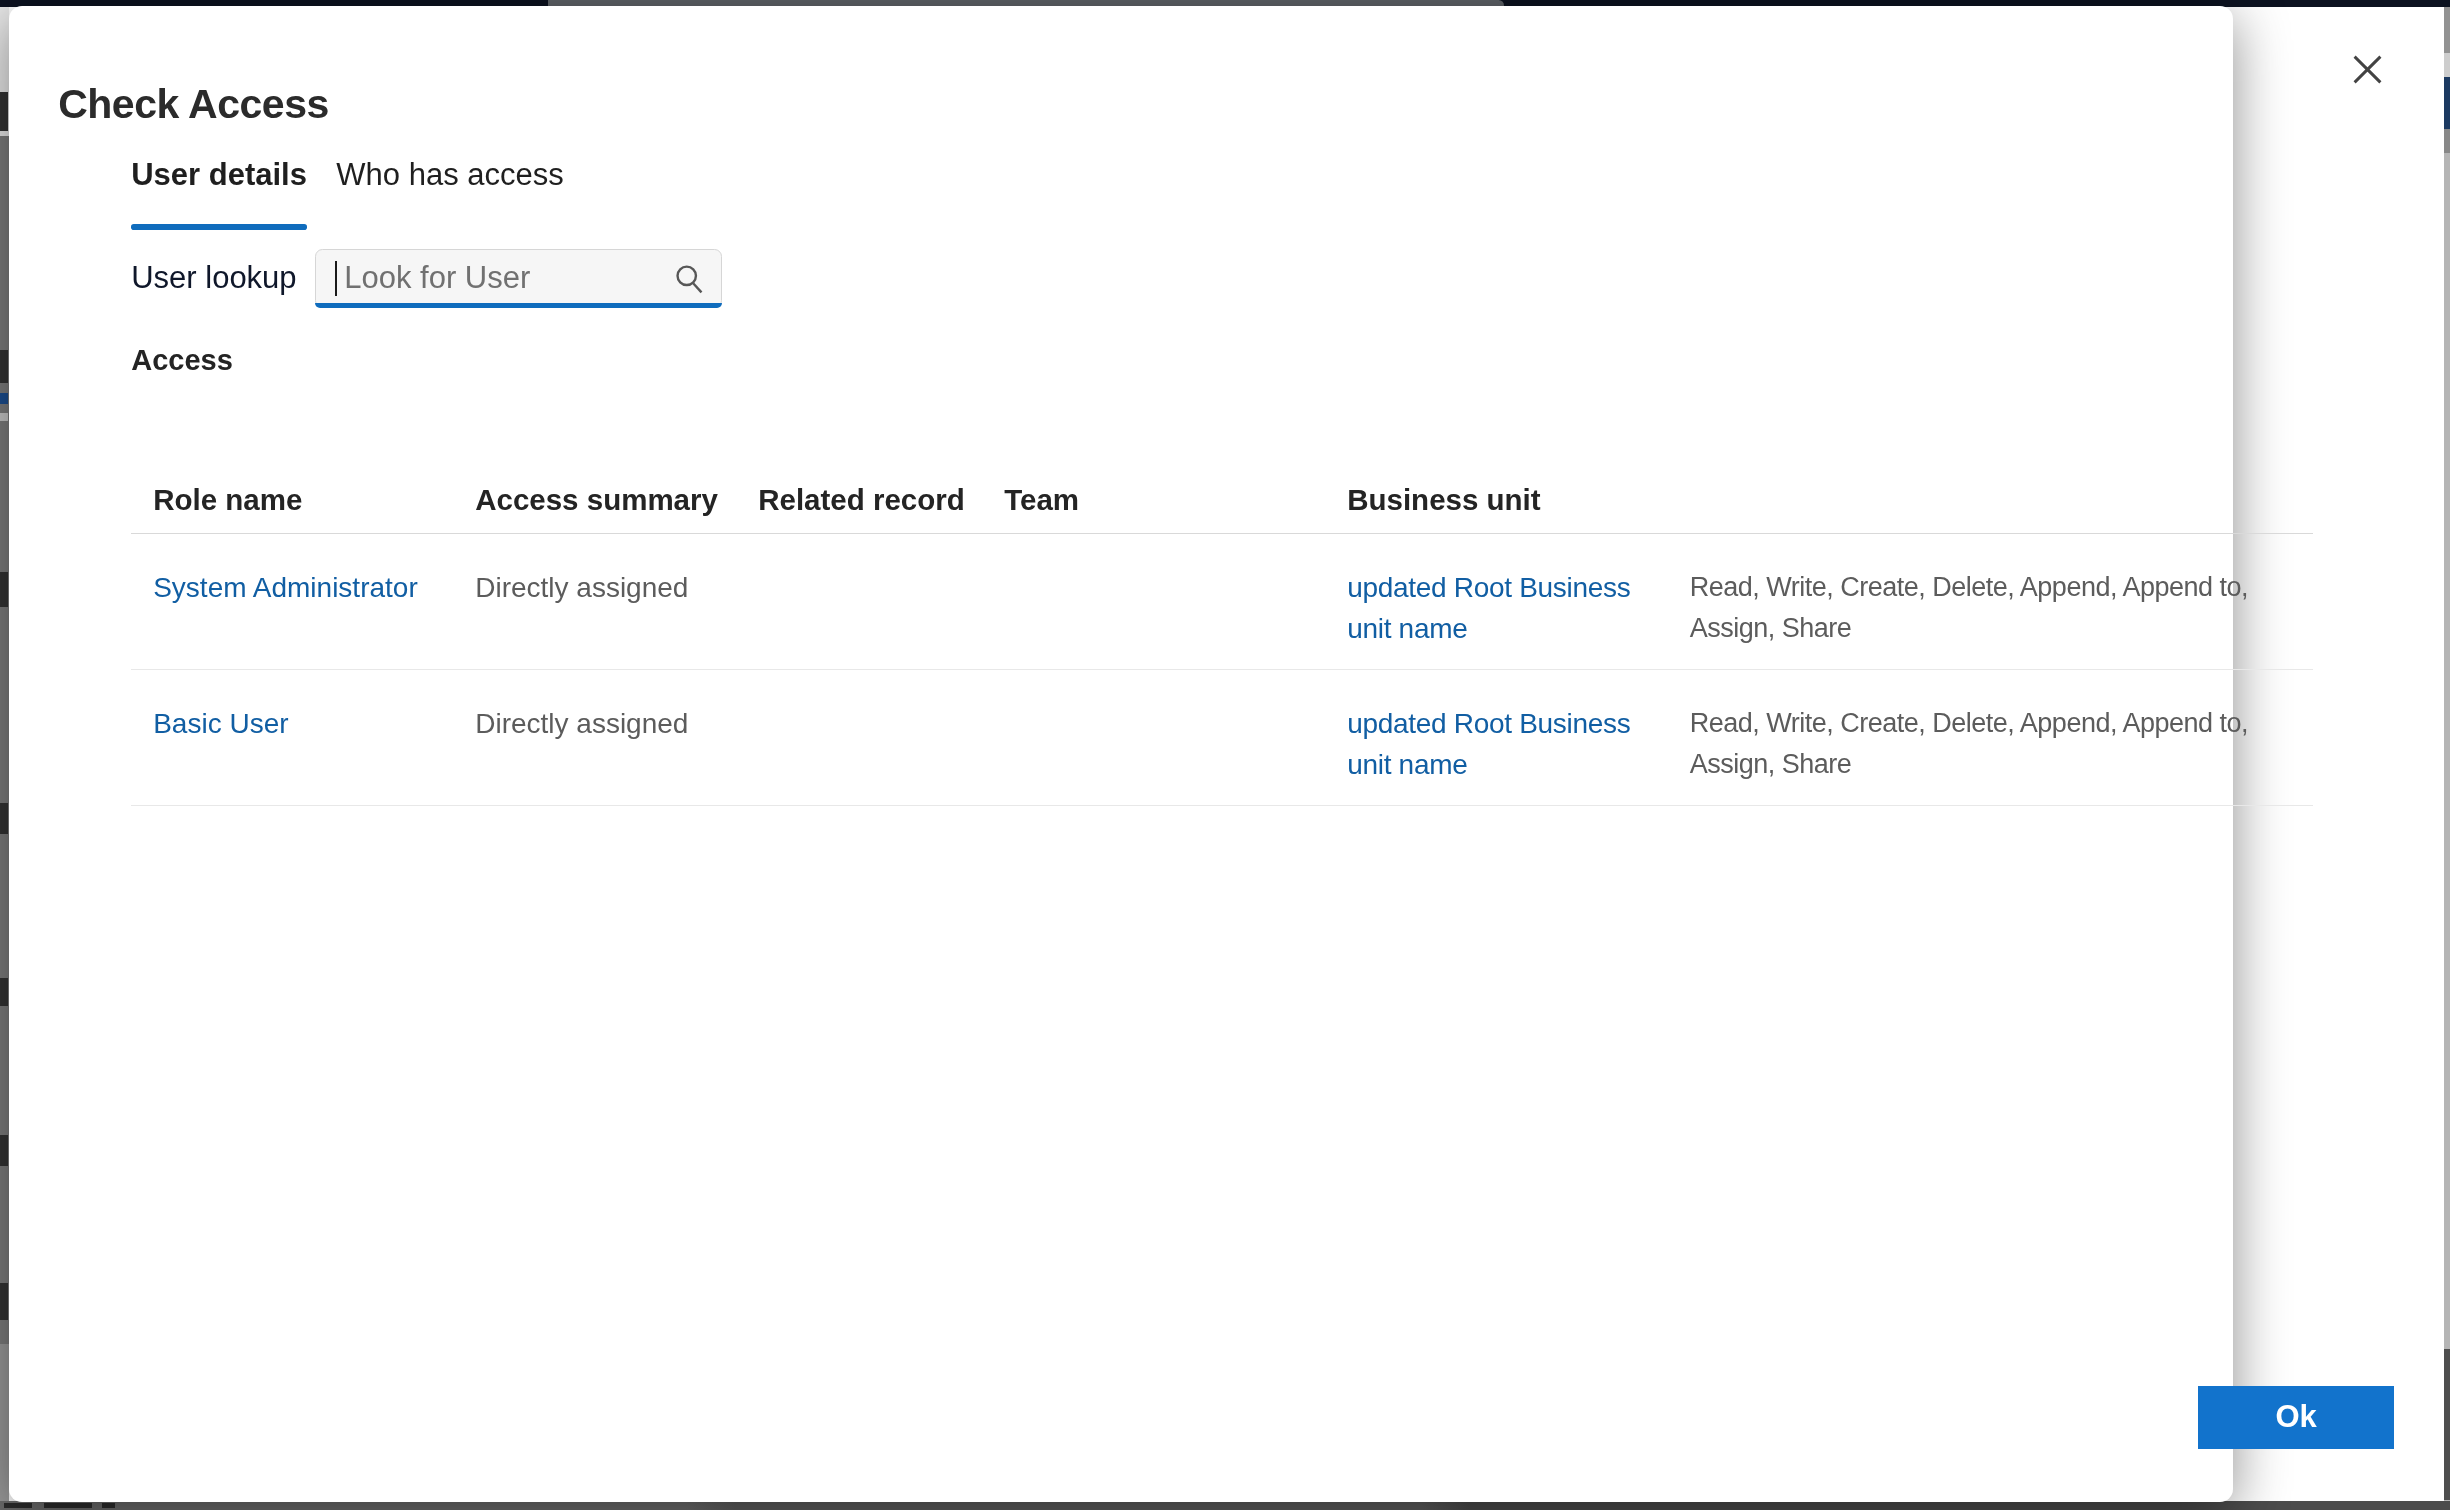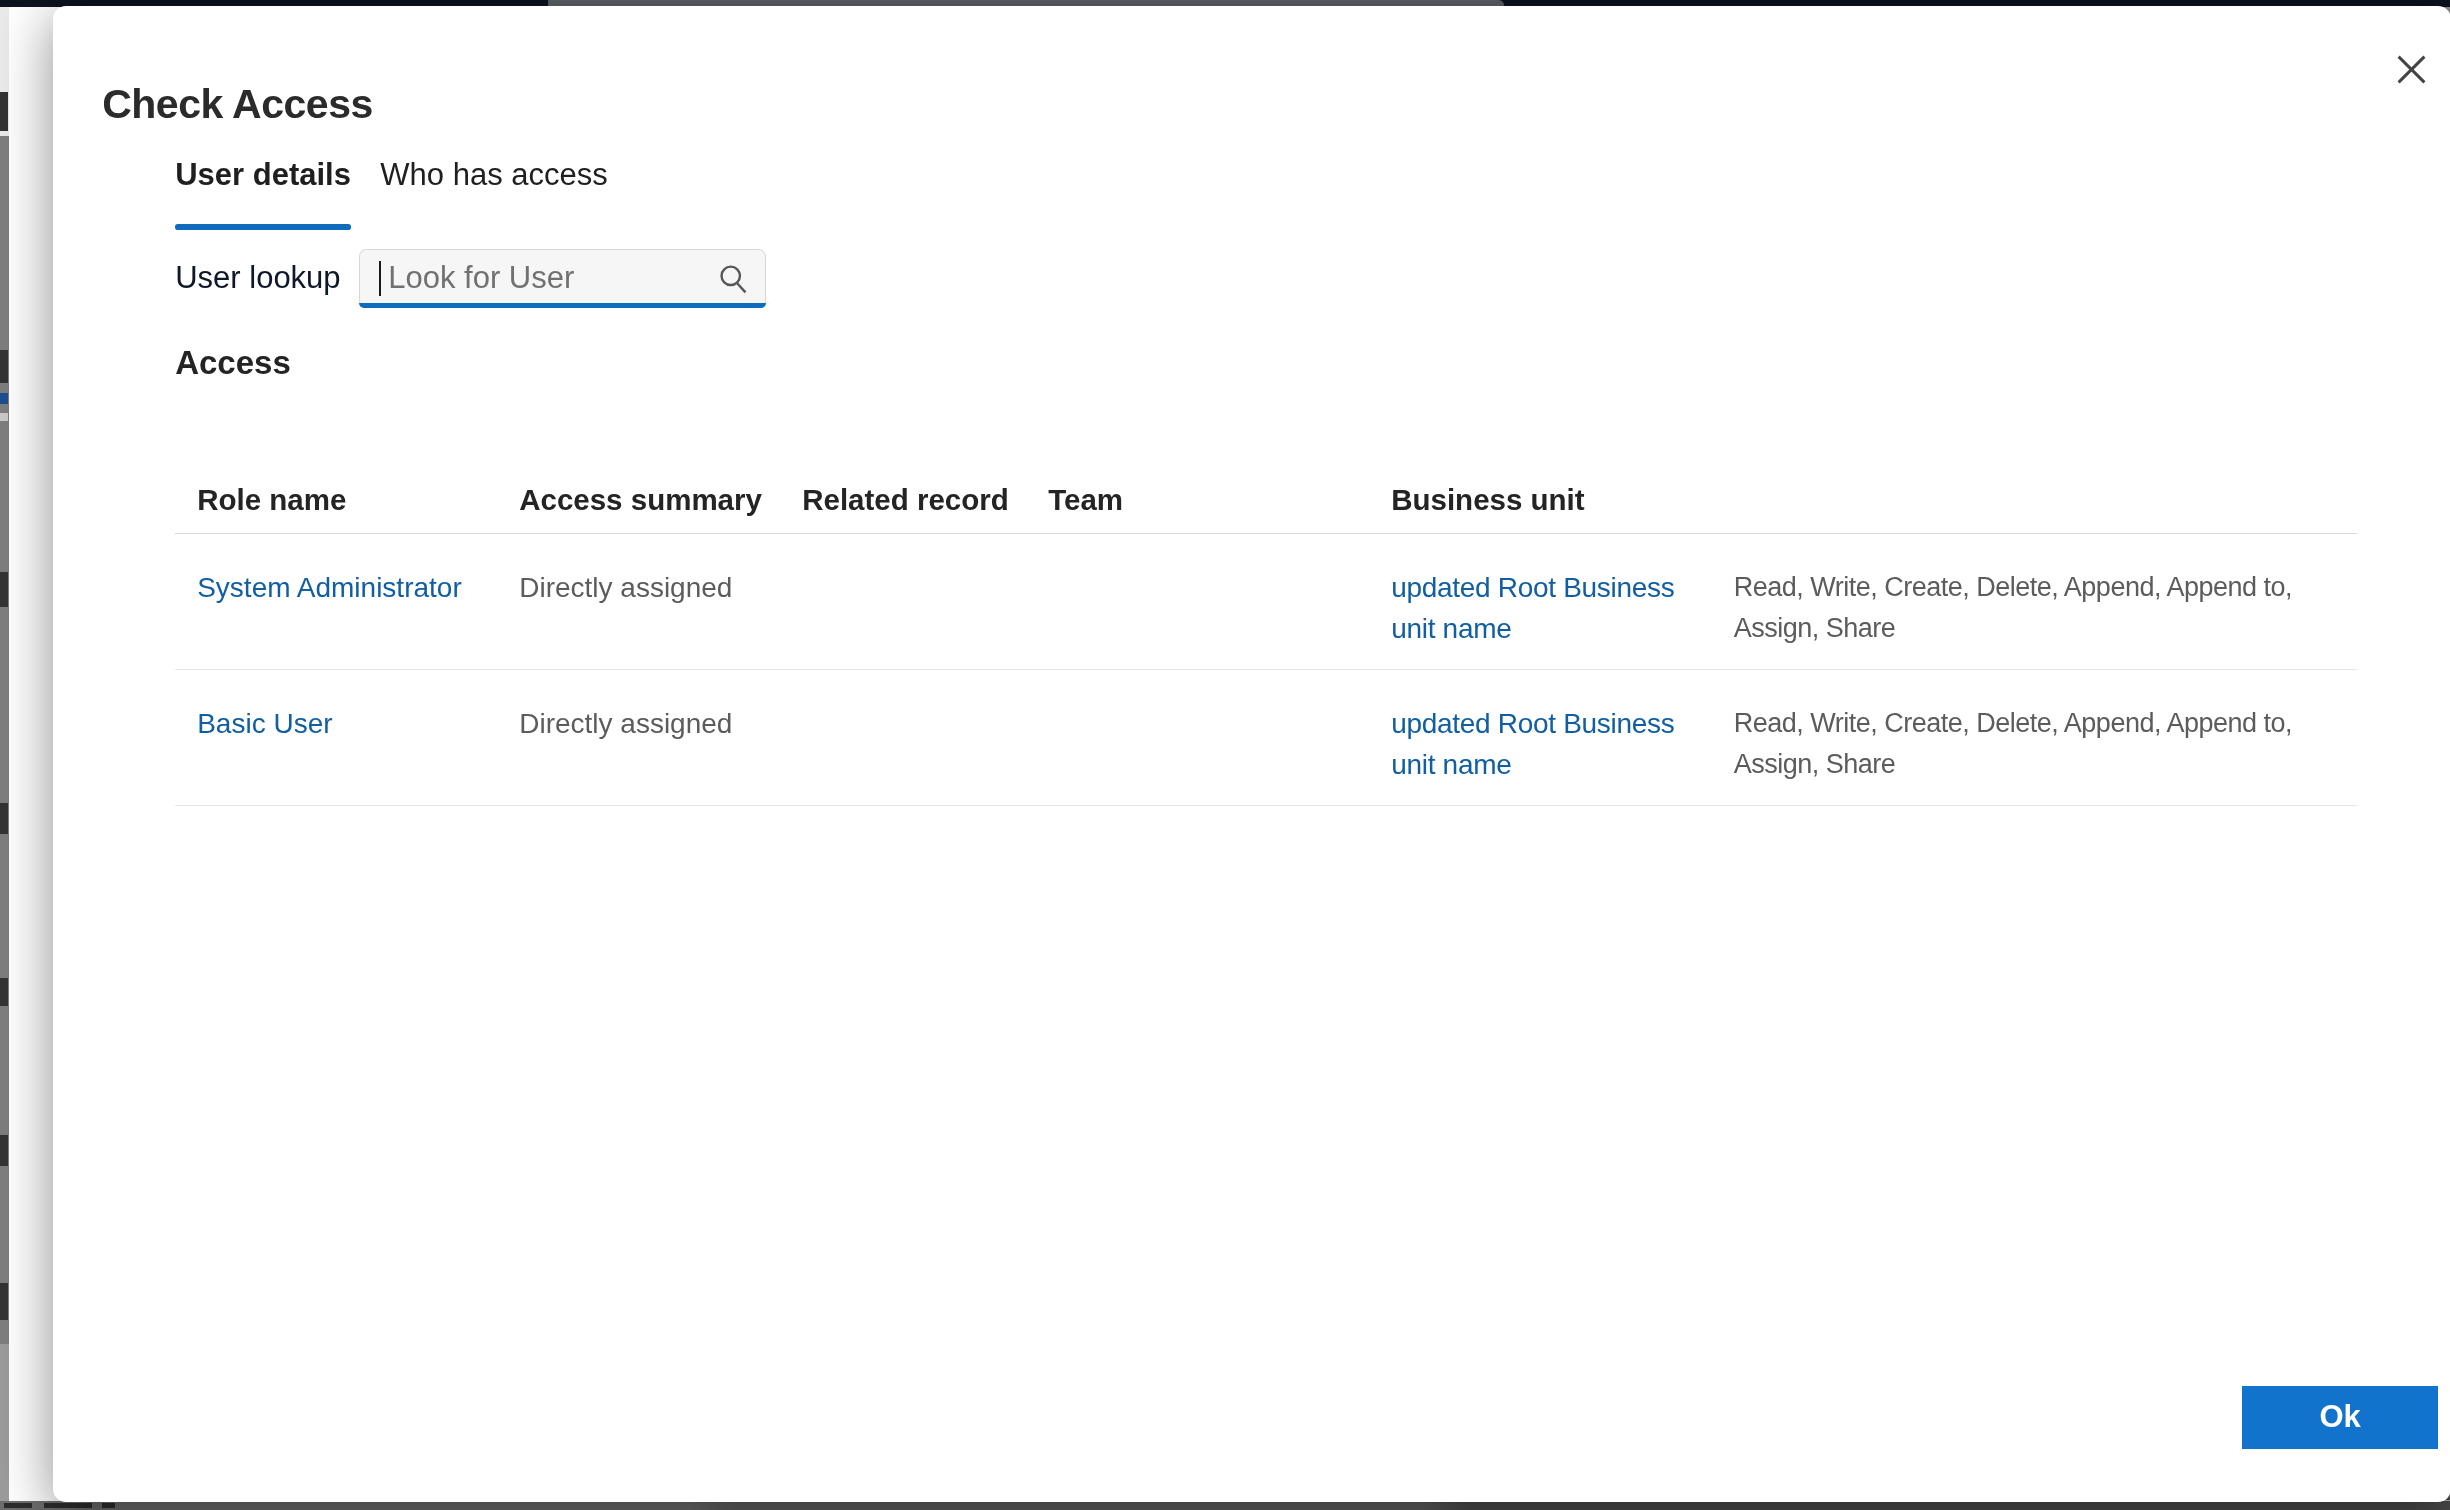--- a/index.html
+++ b/index.html
@@ -20,22 +20,22 @@
   .bg-right .rs1{position:absolute;left:0;top:0;width:6.5px;height:46px;background:#929292;}
   .bg-right .rs2{position:absolute;left:0;top:46px;width:6.5px;height:24px;background:#cdcdcd;}
   .bg-right .rs3{position:absolute;left:0;top:70px;width:6.5px;height:52px;background:#1c3a61;}
   .bg-right .rs4{position:absolute;left:0;top:122px;width:6.5px;height:24px;background:#888888;}
   .bg-right .rs5{position:absolute;left:0;top:1342px;width:6.5px;height:151px;background:#4e4e4e;}
   .bg-bottom{position:absolute;left:0;top:1501px;width:2450px;height:9.2px;
     background:linear-gradient(to right,#6e6e6e 0%,#6e6e6e 28%,#5f5f5f 30%,#5f5f5f 58%,#4c4c4c 60%,#4c4c4c 100%);}
   .bfrag{position:absolute;top:1.8px;height:5.5px;background:#2d2d2d;}
 
   
-  .modal{position:absolute;left:9.2px;top:5.5px;width:2398px;height:1496px;background:#ffffff;
-    border-radius:13px;box-shadow:0 11px 55px rgba(0,0,0,0.45);margin-left:44px;}
+  .modal{position:absolute;left:9.2px;top:5.5px;width:2224px;height:1496px;background:#ffffff;
+    border-radius:13px;box-shadow:0 11px 55px rgba(0,0,0,0.45);}
   .dialog-title{position:absolute;left:49px;top:48px;font-size:41px;font-weight:600;color:#2b2b2b;letter-spacing:-0.5px;}
   .close-btn{position:absolute;left:2329px;top:34px;width:59px;height:59px;background:none;border:none;cursor:pointer;padding:0;}
   .close-btn svg{display:block;margin:auto;}
 
   
   .tabs{position:absolute;left:111px;top:148px;display:flex;}
   .tab{position:relative;padding:0 11px 35px 11px;margin-right:7.4px;font-size:31px;line-height:41px;color:#1f1f1f;cursor:pointer;background:none;border:none;font-family:inherit;}
   .tab.active{font-weight:600;}
   .tab.active::after{content:"";position:absolute;left:11px;right:11px;bottom:0;height:5.5px;background:#0f6cbd;border-radius:2.8px;}
 
@@ -43,21 +43,21 @@
   .lookup-label{position:absolute;left:122px;top:251px;font-size:31px;line-height:41px;color:#0f172a;}
   .input-wrap{position:absolute;left:306px;top:243px;width:407px;height:59px;}
   .lookup-input{box-sizing:border-box;width:100%;height:100%;background:#f6f6f6;border:0.9px solid #d6d6d6;
     border-radius:7.4px;padding:0 65px 0 28px;font-size:31px;color:#242424;font-family:inherit;outline:none;}
   .lookup-input::placeholder{color:#717171;opacity:1;}
   .input-underline{position:absolute;left:0;right:0;bottom:0;height:4.6px;background:#0f6cbd;border-radius:0 0 7.4px 7.4px;pointer-events:none;}
   .caret{position:absolute;left:19.4px;top:12px;width:2.8px;height:35px;background:#1a1a1a;}
   .search-icon{position:absolute;right:14.8px;top:13px;}
 
   
-  .access-heading{position:absolute;left:122px;top:338px;font-size:33px;font-weight:700;color:#242424;}
+  .access-heading{position:absolute;left:122px;top:338px;font-size:29px;font-weight:700;color:#242424;}
   .access-desc{position:absolute;left:122px;top:382px;font-size:30.5px;line-height:41px;color:#242424;}
   .access-desc a{color:#115ea3;text-decoration:underline;margin-left:9.2px;cursor:pointer;}
 
   
   .grid-table{position:absolute;left:122px;top:462px;width:2182px;}
   .thead,.trow{display:grid;grid-template-columns:322px 283px 246px 343px 346px 642px;}
   .thead{padding:11px 0 13px 0;border-bottom:1.8px solid #d9d9d9;}
   .th{padding-left:22px;font-size:29.5px;font-weight:600;color:#242424;line-height:41px;}
   .trow{padding:33px 0 20.3px 0;border-bottom:1.8px solid #e8e8e8;}
   .cell{padding-left:22px;font-size:28px;line-height:41px;color:#5c5c5c;}

